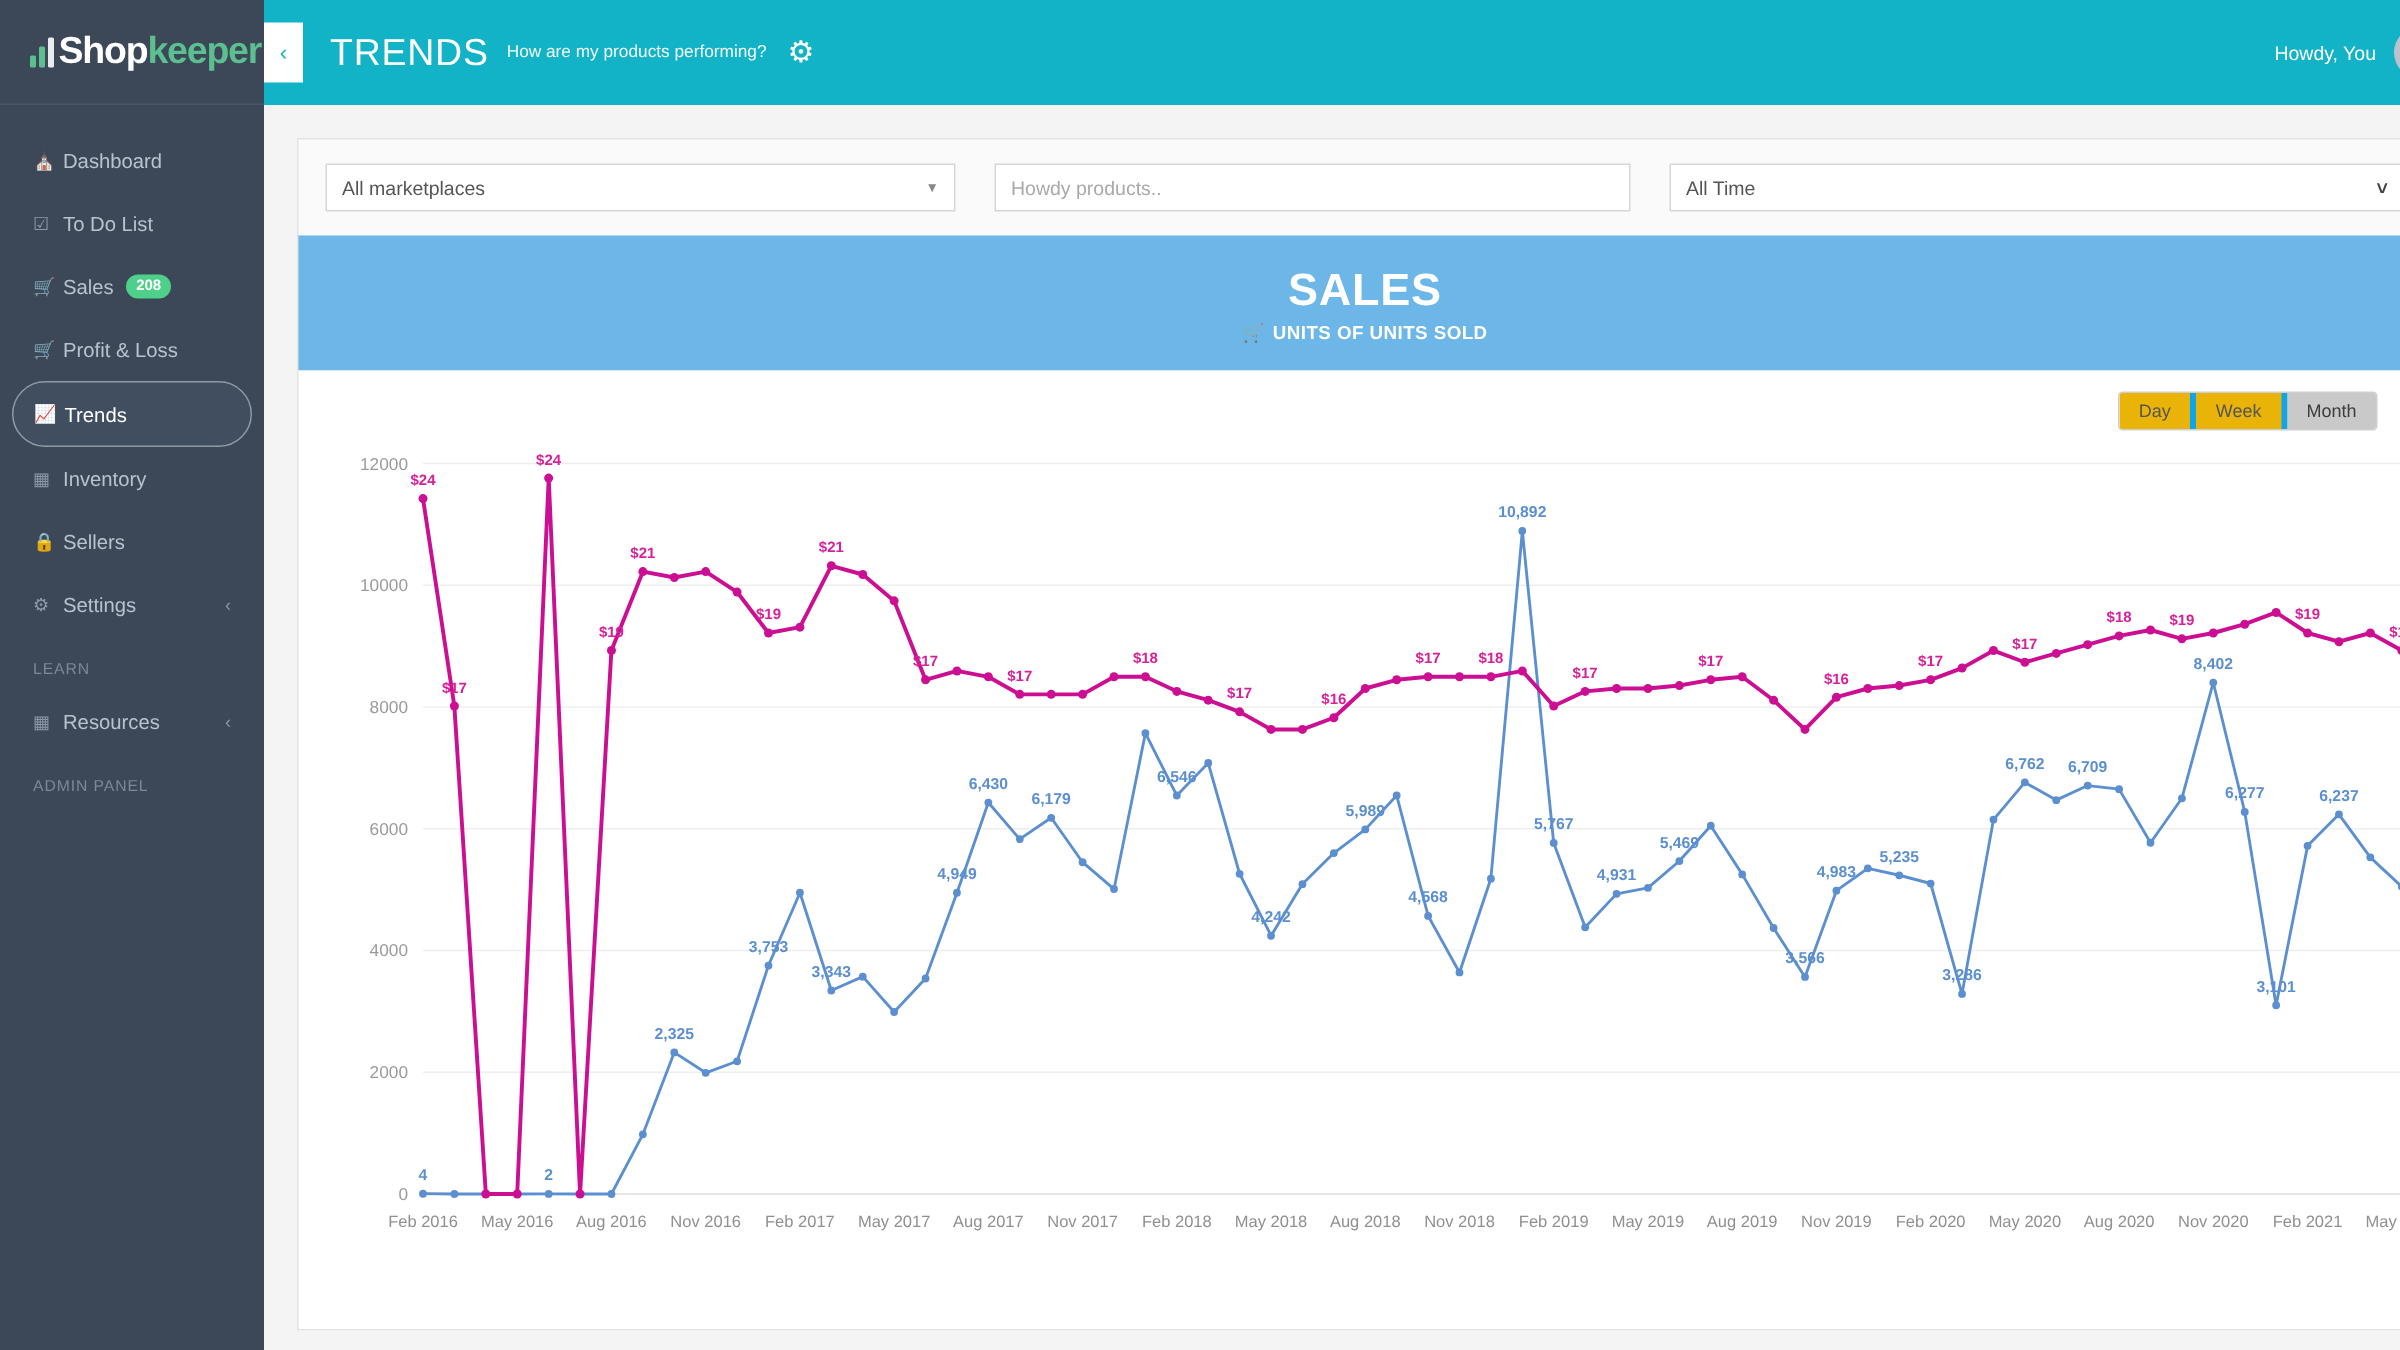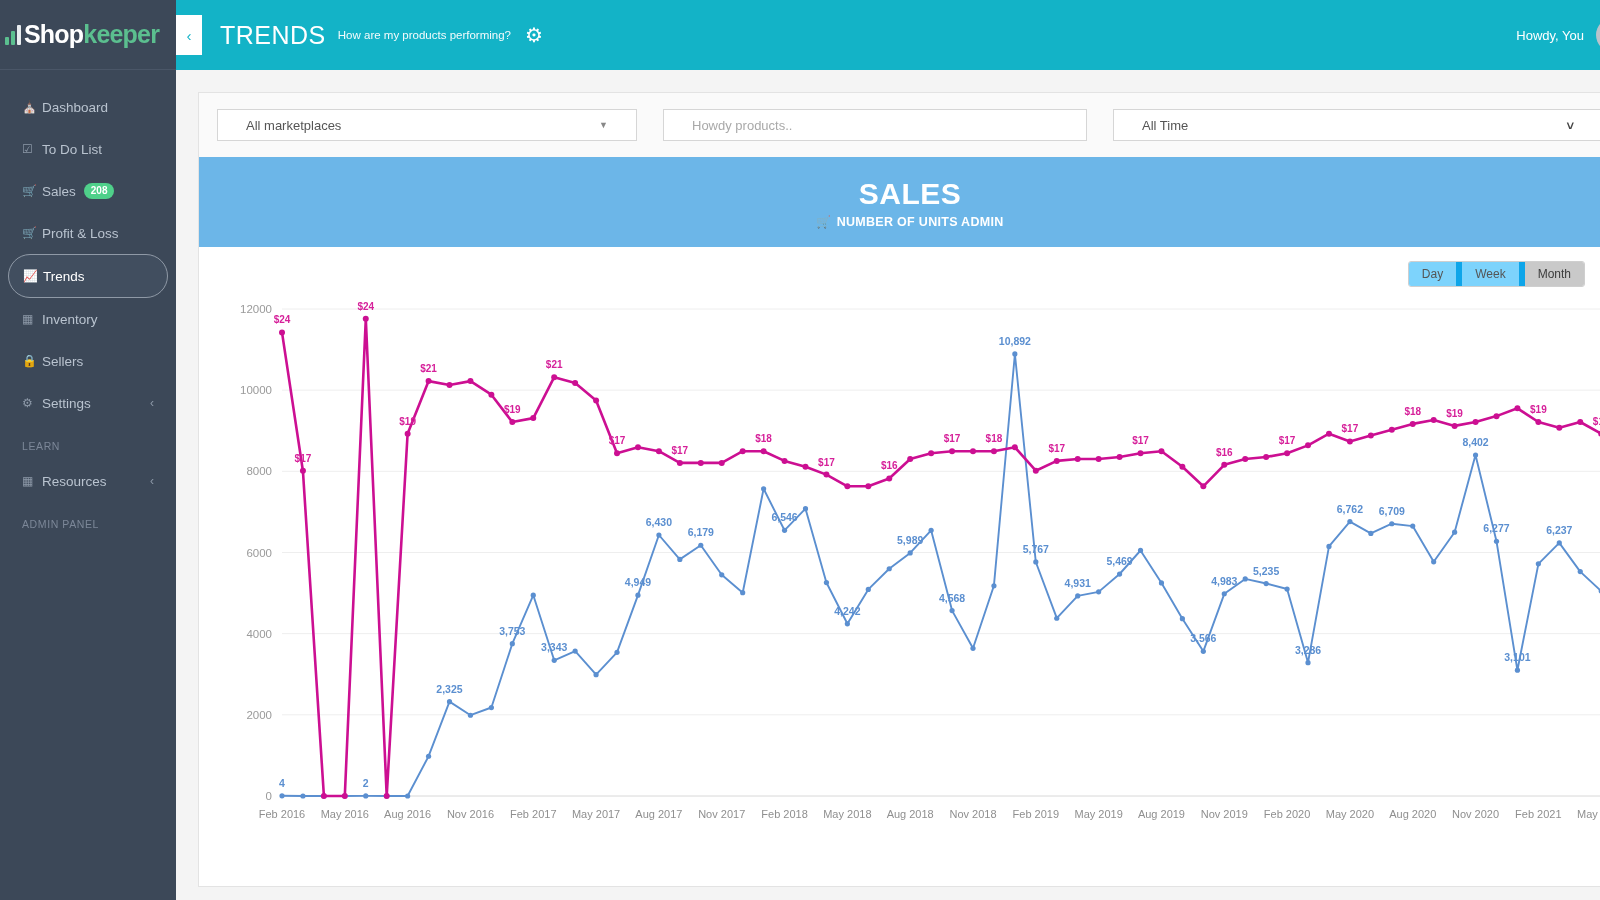--- a/index.html
+++ b/index.html
@@ -12,21 +12,21 @@
   }
   .app { display: flex; width: 1600px; height: 900px; position: relative; }
 
   
   .sidebar {
     width: 176px; min-width: 176px; height: 900px;
     background: #3c4858;
     display: flex; flex-direction: column;
   }
   .brand {
-    height: 70px; display: flex; align-items: center; padding-left: 5px;
+    height: 70px; display: flex; align-items: center; padding-left: 20px;
     border-bottom: 1px solid #4a5667;
   }
   .brand-bars { display: flex; align-items: flex-end; gap: 2px; height: 20px; margin-right: 3px; }
   .brand-bars i { display: block; width: 4px; background: #5bbf8f; border-radius: 1px; }
   .brand-bars i:nth-child(1) { height: 8px; }
   .brand-bars i:nth-child(2) { height: 14px; }
   .brand-bars i:nth-child(3) { height: 20px; background: #e8ecef; }
   .brand-text { font-size: 25px; font-weight: bold; letter-spacing: -0.8px; }
   .brand-text .w1 { color: #ffffff; }
   .brand-text .w2 { color: #5bbf8f; }
@@ -89,21 +89,21 @@
   .avatar-inner { display:flex; flex-direction:column; align-items:center; }
 
   .content { flex: 1; padding: 22px 22px 0 22px; overflow: hidden; }
 
   .filters {
     display: flex; align-items: center; gap: 26px; padding: 16px 18px;
     background: #fafafa; border: 1px solid #e3e3e3; border-bottom: none;
   }
   .field {
     background: #ffffff; border: 1px solid #d6d6d6; height: 32px;
-    display: flex; align-items: center; padding: 0 28px; font-size: 13px;
+    display: flex; align-items: center; padding: 0 10px; font-size: 13px;
     color: #555; position: relative;
   }
   .f1 { width: 420px; }
   .f2 { width: 424px; color: #a9a9a9; }
   .f3 { width: 490px; }
   .caret-sm { margin-left: auto; color: #888; font-size: 9px; }
   .caret-bold { margin-left: auto; color: #444; font-size: 13px; font-weight: bold; }
 
   .sales-banner {
     background: #6cb6e8; text-align: center; padding: 20px 0 18px;
@@ -118,22 +118,22 @@
 
   .chart-panel {
     background: #fff; border: 1px solid #e3e3e3; border-top: none;
     position: relative; height: 640px;
   }
   .toggle {
     position: absolute; right: 36px; top: 14px; display: flex;
     border: 1px solid #cfcfcf; border-radius: 3px; overflow: hidden;
   }
   .toggle div {
-    padding: 5px 13px; font-size: 12px; color: #555; background: #7dd3fc;
-    border-right: 6px solid #0ea5e9; cursor: pointer;
+    padding: 5px 13px; font-size: 12px; color: #555; background: #eab308;
+    border-right: 4px solid #0ea5e9; cursor: pointer;
   }
   .toggle div:last-child { border-right: none; }
   .toggle div.sel { background: #c9c9c9; color: #3d3d3d; }
 
   .plot-wrap { position: absolute; left: 0; top: 44px; right: 0; bottom: 0; }
   svg.chart { display: block; }
   .ylabel { fill: #9a9a9a; font-size: 11.5px; font-family: "Liberation Sans", sans-serif; }
   .xlabel { fill: #8f8f8f; font-size: 11px; font-family: "Liberation Sans", sans-serif; }
   .dlabel-blue { fill: #5b8fd0; font-size: 10.5px; font-family: "Liberation Sans", sans-serif; font-weight: 600;}
   .dlabel-pink { fill: #d6219a; font-size: 10px; font-family: "Liberation Sans", sans-serif; font-weight: 600;}
@@ -242,21 +242,21 @@
         <div class="field f3">
           <span>All Time</span>
           <span class="caret-bold">˅</span>
         </div>
       </div>
 
       <div class="sales-banner">
         <h2>SALES</h2>
         <div class="sb-sub">
           <span class="basket">🛒</span>
-          <span>NUMBER OF UNITS ADMIN</span>
+          <span>UNITS OF UNITS SOLD</span>
         </div>
       </div>
 
       <div class="chart-panel">
         <div class="toggle">
           <div>Day</div>
           <div>Week</div>
           <div class="sel">Month</div>
         </div>
 

